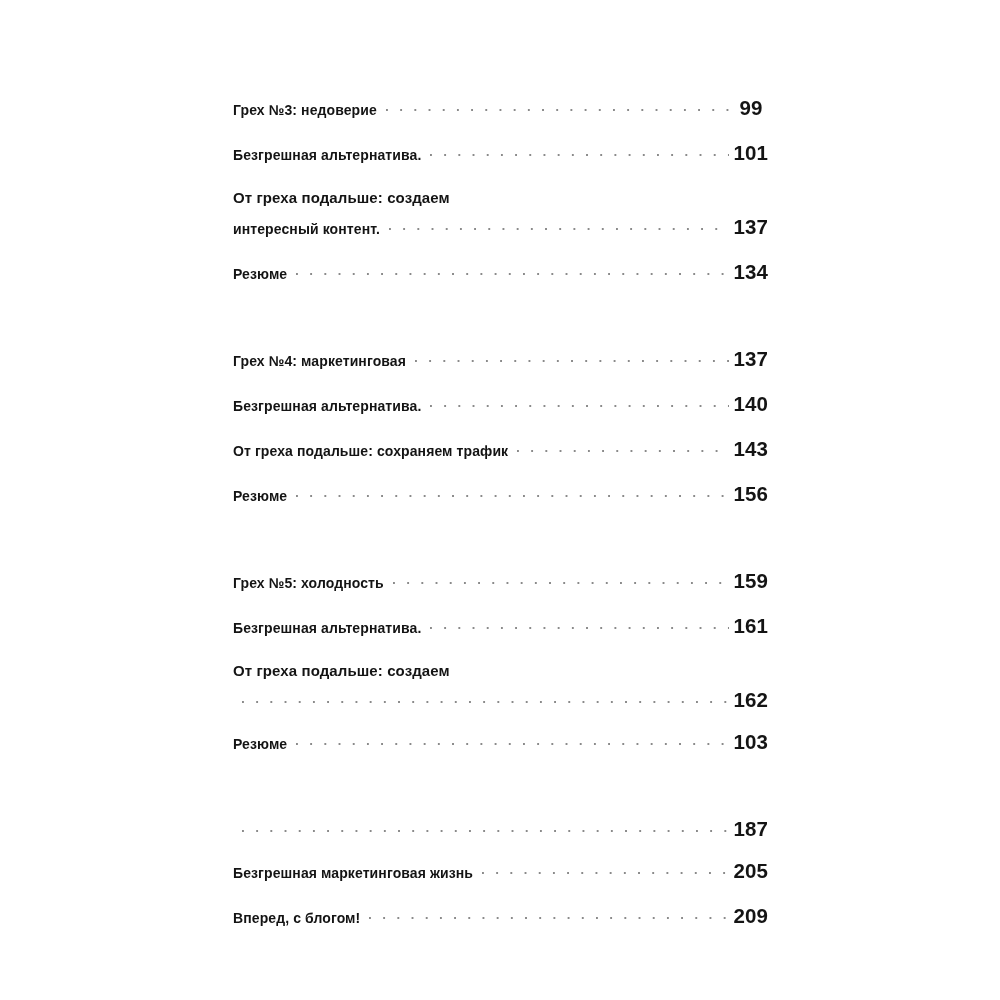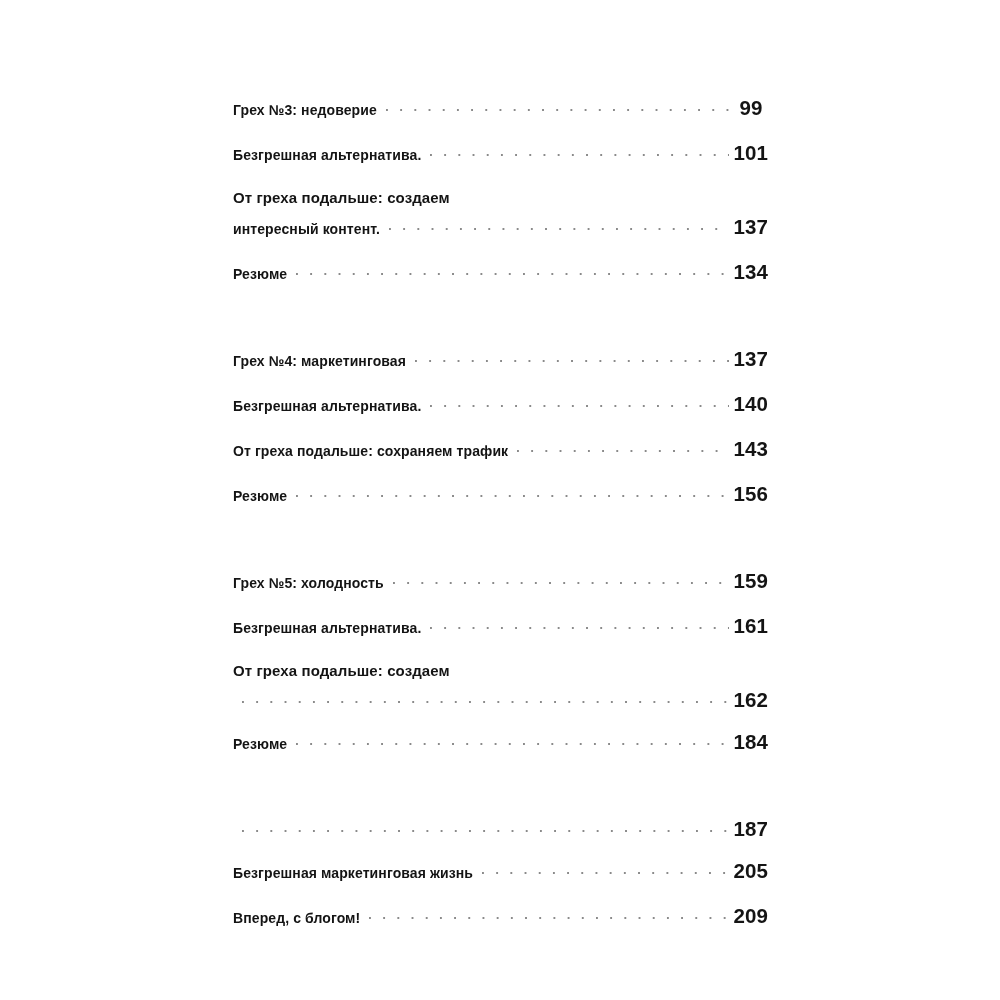--- a/index.html
+++ b/index.html
@@ -190,21 +190,21 @@
           <span class="entry-line">От греха подальше: создаем</span>
           <div class="entry-last">
             <span class="leader"></span>
             <span class="entry-page">162</span>
           </div>
         </div>
         <div class="toc-entry">
           <div class="entry-last">
             <span class="entry-title">Резюме</span>
             <span class="leader"></span>
-            <span class="entry-page">184</span>
+            <span class="entry-page">103</span>
           </div>
         </div>
       </div>
       <div class="toc-group">
         <div class="toc-entry">
           <div class="entry-last">
             <span class="leader"></span>
             <span class="entry-page">187</span>
           </div>
         </div>

